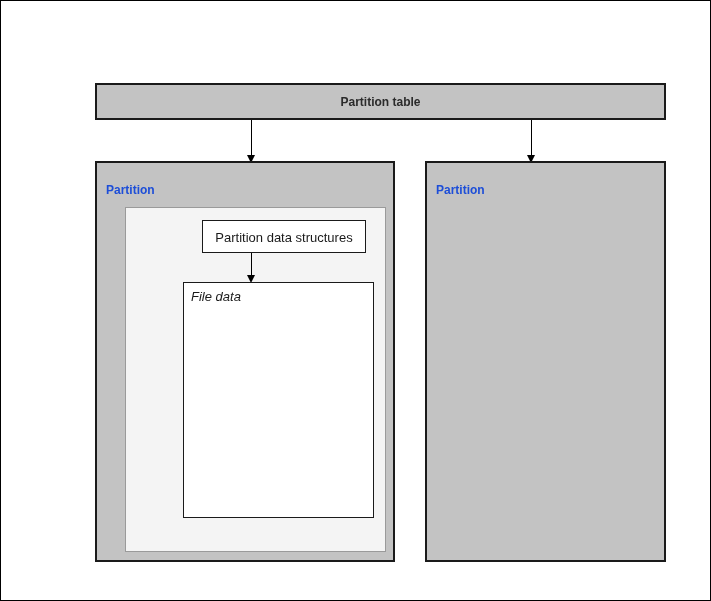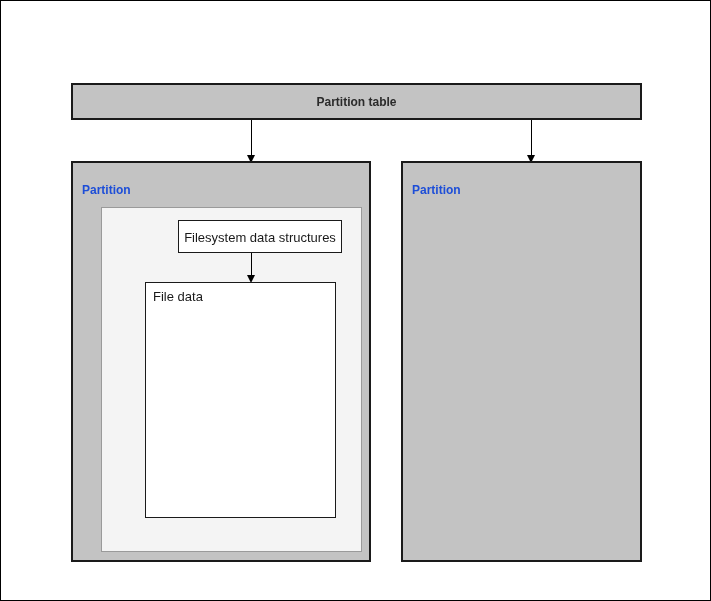--- a/index.html
+++ b/index.html
@@ -27,20 +27,21 @@
     font-size: 19px;
     line-height: 25px;
     color: #1a1a1a;
     letter-spacing: 0.1px;
     white-space: nowrap;
   }
   
   .box {
     position: absolute;
     box-sizing: border-box;
+    margin-left: 24px;
   }
   .box-gray {
     background: #c3c3c3;
     border: 2px solid #1a1a1a;
   }
   .box-light {
     background: #f4f4f4;
     border: 1px solid #9a9a9a;
   }
   .box-white {
@@ -129,29 +130,29 @@
     <span class="arrow-head" style="top:35px;"></span>
   </div>
 
   <div class="box box-gray" style="left:70px; top:160px; width:300px; height:401px;">
     <span class="label-corner-bold">Partition</span>
   </div>
 
   <div class="box box-light" style="left:100px; top:206px; width:261px; height:345px;"></div>
 
   <div class="box box-white" style="left:177px; top:219px; width:164px; height:33px;">
-    <span class="label-center-plain">Filesystem data structures</span>
+    <span class="label-center-plain">Partition data structures</span>
   </div>
 
   <div class="arrow" style="left:250px; top:252px; width:1px; height:30px;">
     <span class="arrow-line" style="height:22px;"></span>
     <span class="arrow-head" style="top:22px;"></span>
   </div>
 
-  <div class="box box-white" style="left:144px; top:281px; width:191px; height:236px;">
+  <div class="box box-white" style="left:158px; top:281px; width:191px; height:236px;font-style:italic;">
     <span class="label-corner-plain">File data</span>
   </div>
 
   <div class="box box-gray" style="left:400px; top:160px; width:241px; height:401px;">
     <span class="label-corner-bold">Partition</span>
   </div>
 
 </div>
 
 </body></html>

